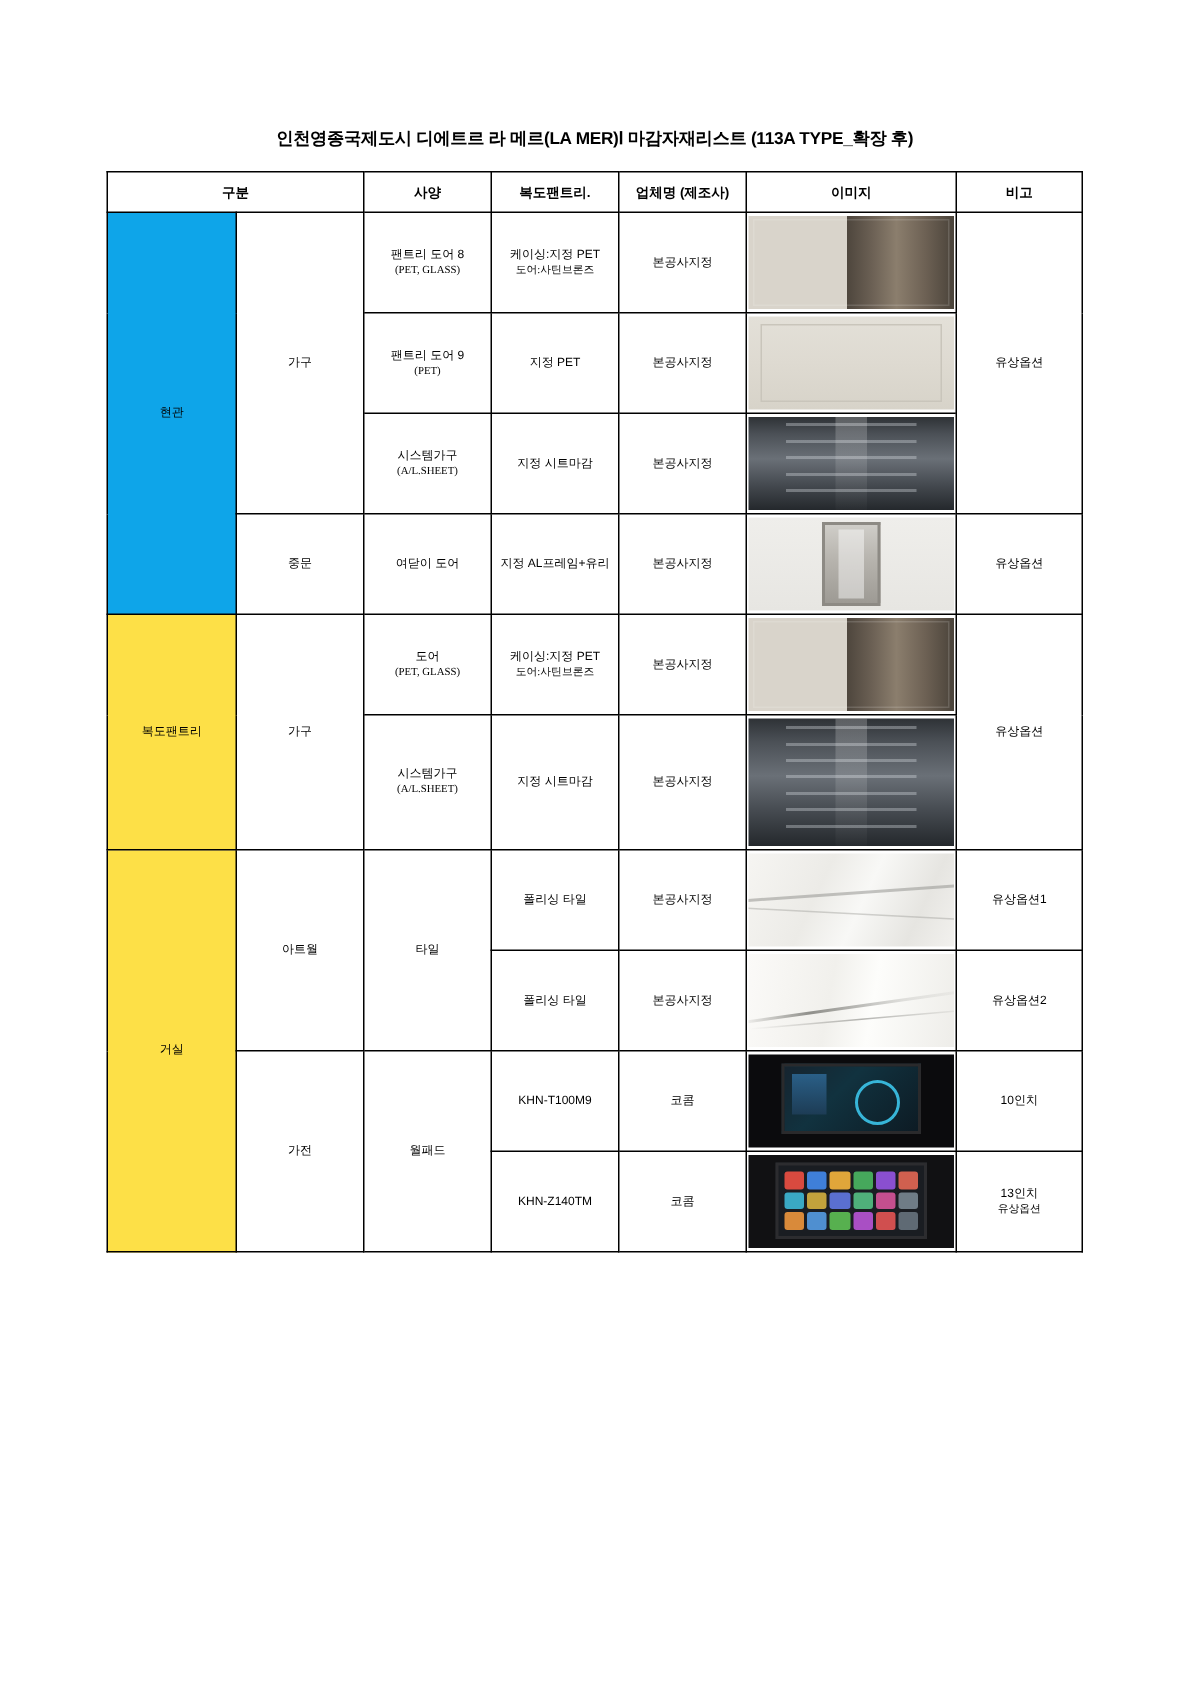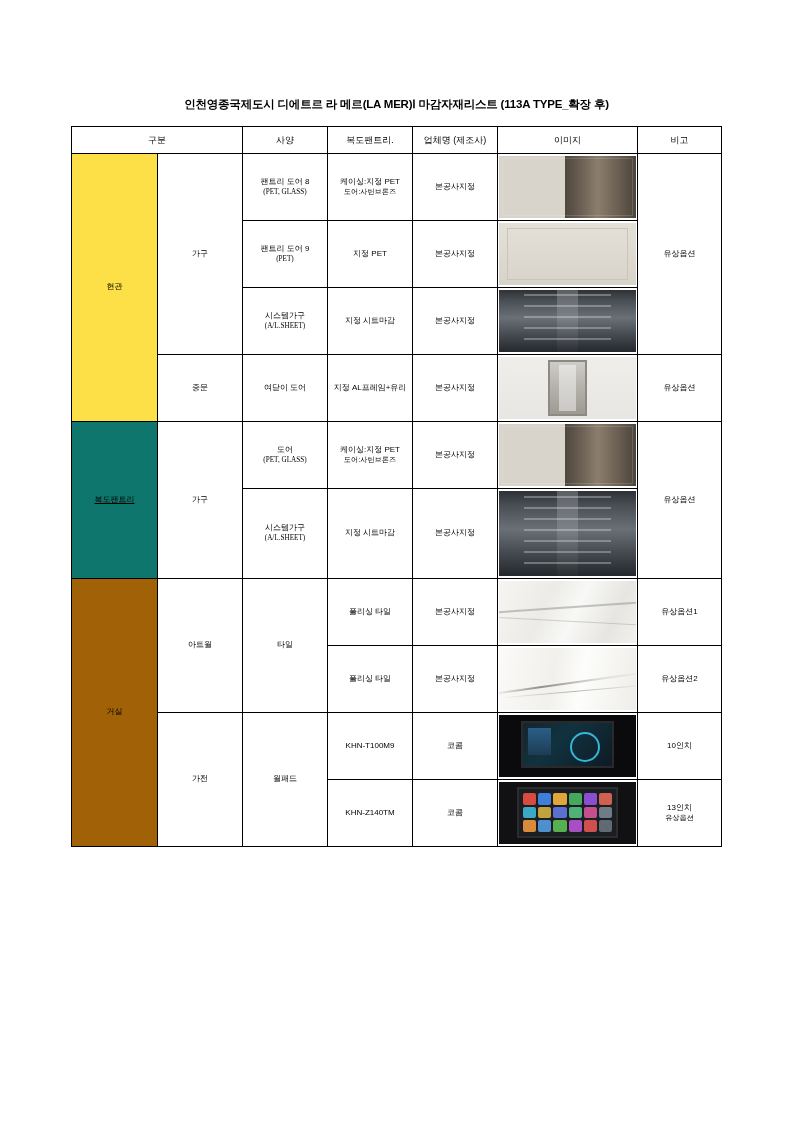--- a/index.html
+++ b/index.html
@@ -14,21 +14,20 @@
     color: #000000;
     position: relative;
     overflow: hidden;
   }
   .page {
     width: 793px;
     height: 808px;
     position: relative;
     box-sizing: border-box;
     padding: 0;
-    margin-top: 12px;
   }
   .doc-title {
     position: absolute;
     top: 85px;
     left: 0;
     width: 793px;
     text-align: center;
     font-size: 11.5px;
     font-weight: bold;
     letter-spacing: -0.2px;
@@ -46,34 +45,34 @@
     font-size: 8px;
     text-align: center;
     vertical-align: middle;
     padding: 2px 1px;
     font-weight: normal;
     line-height: 1.35;
   }
   table.matrix thead td {
     height: 22px;
     font-size: 9px;
-    font-weight: normal;
+    font-weight: bold;
   }
   .col-gubun   { width: 86px; }
   .col-gubun2  { width: 85px; }
   .col-spec    { width: 85px; }
   .col-model   { width: 85px; }
   .col-maker   { width: 85px; }
   .col-image   { width: 140px; }
   .col-note    { width: 84px; }
 
   td.cell-area { font-size: 8.5px; }
-  .bg-hyeongwan { background: #fde047; }
-  .bg-bokdo     { background: #0f766e; text-decoration: underline; }
-  .bg-geosil    { background: #a16207; }
+  .bg-hyeongwan { background: #0ea5e9; }
+  .bg-bokdo     { background: #fde047; }
+  .bg-geosil    { background: #fde047; }
 
   .sub { display: block; font-size: 7.2px; font-family: Liberation Serif, serif; }
 
   td.img-cell {
     padding: 0;
     height: 0;
   }
   .imgbox {
     width: 100%;
     position: relative;

